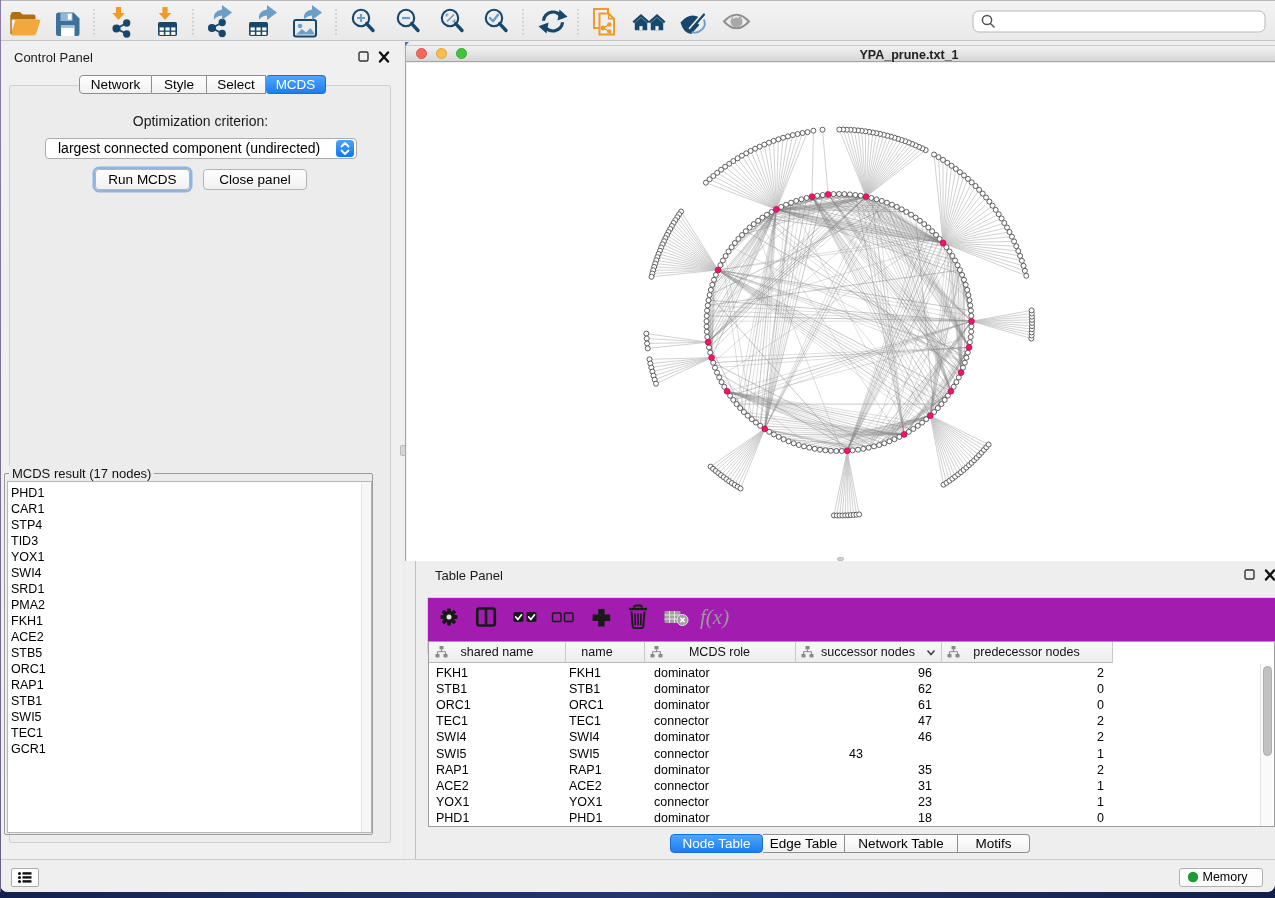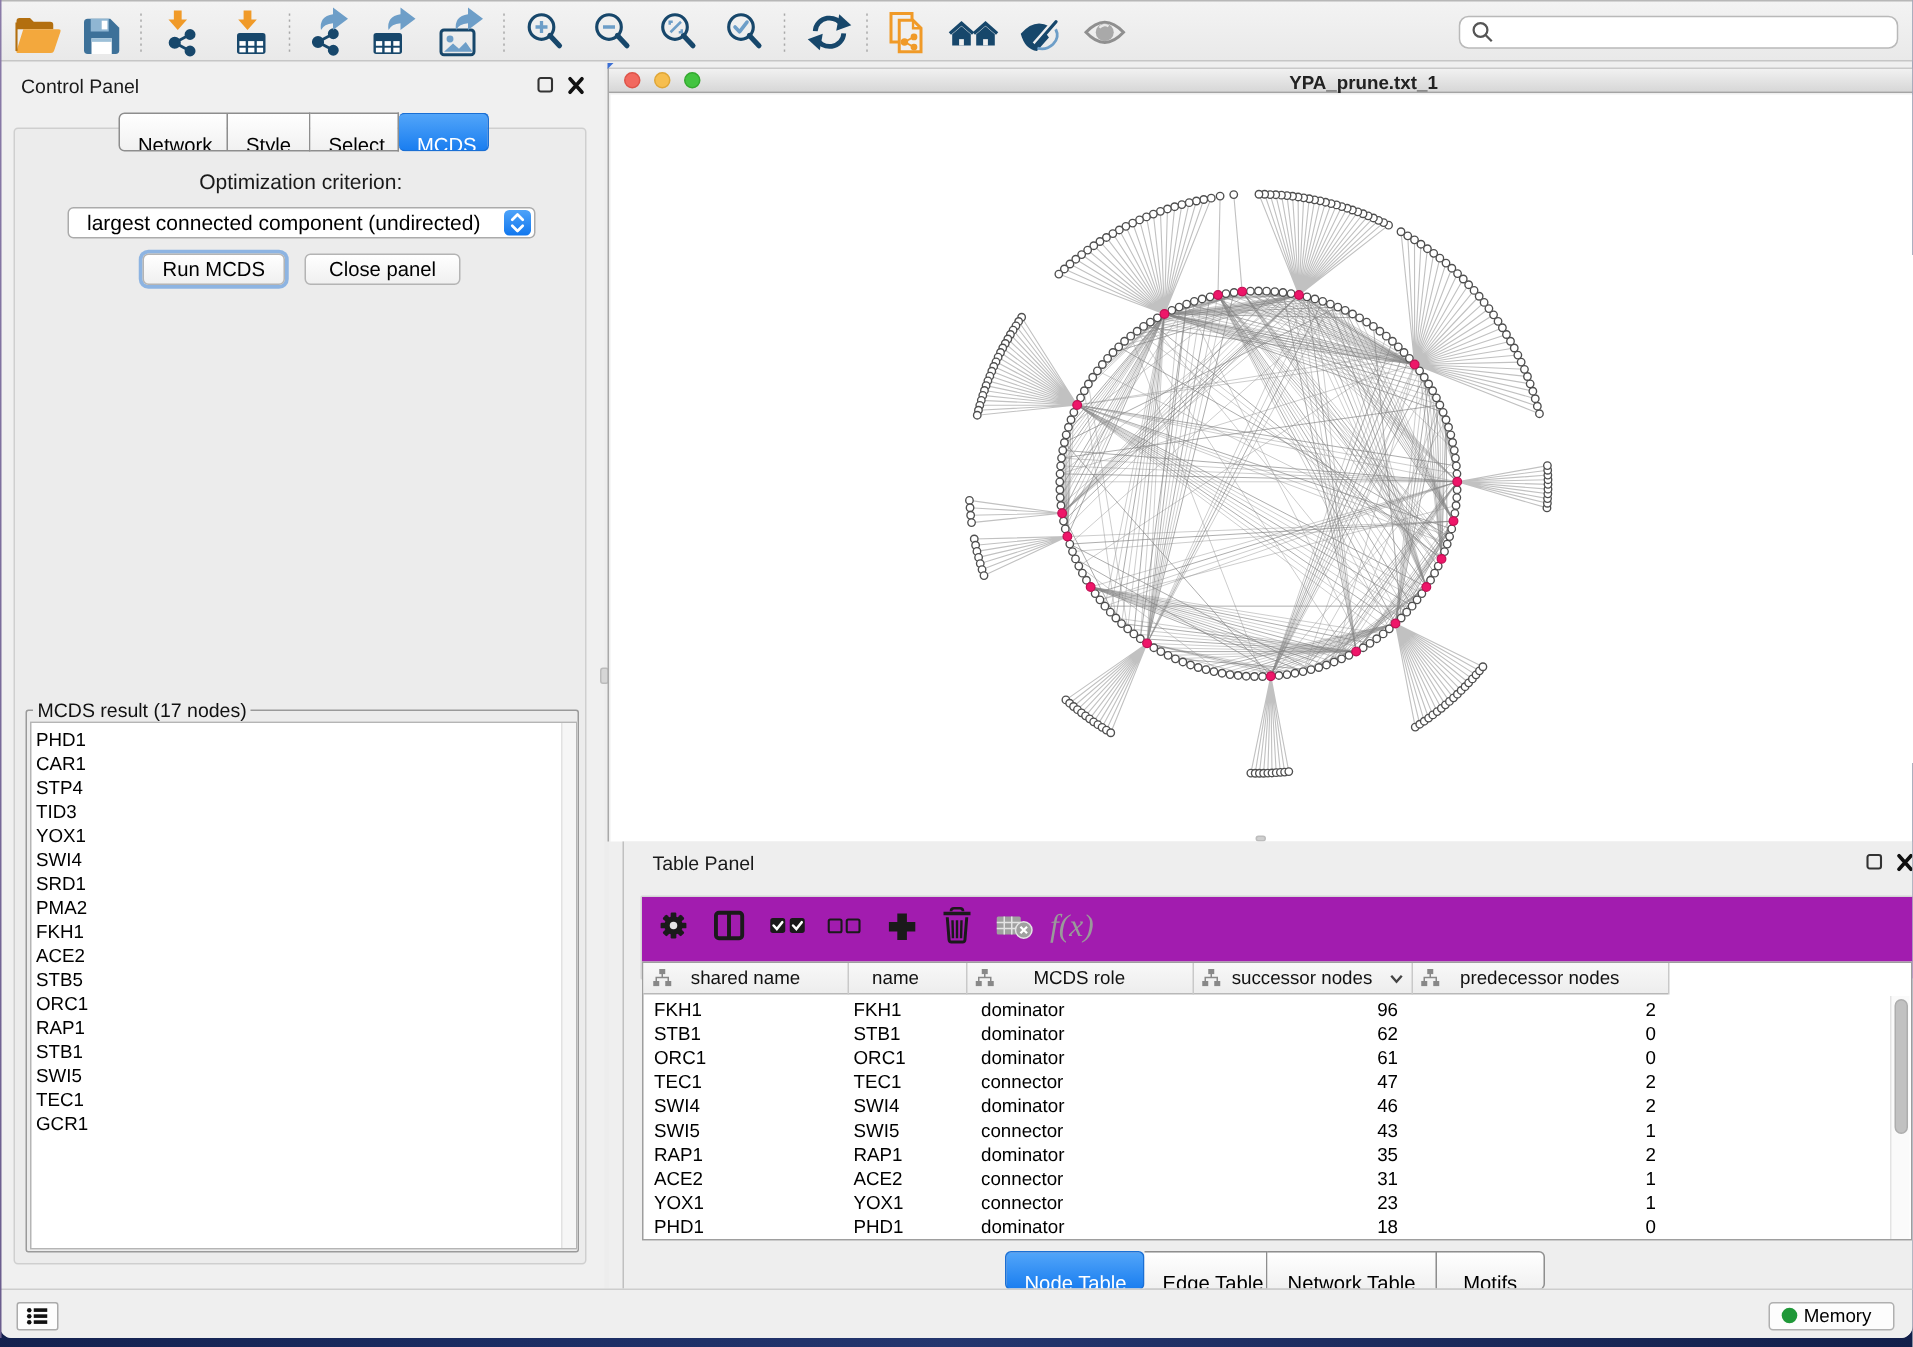--- a/index.html
+++ b/index.html
@@ -8,33 +8,33 @@
 #strip { position:absolute; left:0; top:0; width:1px; height:892px; z-index:9; background:linear-gradient(#8a7ba8,#6a5c8d); }
 #win { position:absolute; left:0; top:0; right:0; height:892px; background:#efefef; border-radius:0 0 8px 8px; overflow:hidden; }
 .abs { position:absolute; }
 
 #toolbar { position:absolute; left:0; top:0; width:1275px; height:41px; background:linear-gradient(#f3f3f3,#e9e9e9); border-top:1px solid #b7b7b7; border-bottom:1px solid #c6c6c6; }
 
 #cpanel { position:absolute; left:0; top:42px; width:403px; height:818px; background:#f0f0f0; }
 #cpanel .title { position:absolute; left:14px; top:8px; font-size:13px; color:#1a1a1a; }
 #tabpanel { position:absolute; left:9px; top:43px; width:382px; height:758px; background:#ececec; border:1px solid #cfcfcf; border-radius:3px; }
 .tabrow { position:absolute; top:33px; height:19px; display:flex; }
-.tab { white-space:nowrap; overflow:hidden; height:19px; border:1px solid #8e8e8e; border-left:none; background:linear-gradient(#ffffff,#f1f1f1); font-size:13.5px; color:#000; text-align:center; line-height:18px; padding:12px; }
+.tab { white-space:nowrap; overflow:hidden; height:19px; border:1px solid #8e8e8e; border-left:none; background:linear-gradient(#ffffff,#f1f1f1); font-size:13.5px; color:#000; text-align:center; line-height:18px; padding:0; }
 .tab.first { border-left:1px solid #8e8e8e; border-radius:4px 0 0 4px; }
 .tab.last { border-radius:0 4px 4px 0; }
 .tab.sel { background:linear-gradient(#52a5f9,#1a7ef0); color:#fff; border-color:#1a6fd4; border-radius:4px; }
 
 #optlabel { position:absolute; left:0; top:71px; width:401px; text-align:center; font-size:14px; color:#1a1a1a; }
 #combo { position:absolute; left:45px; top:96px; width:312px; height:21px; background:#fff; border:1px solid #ababab; border-radius:4px; font-size:14px; color:#000; line-height:19px; padding-left:12px; }
 #combo .step { position:absolute; right:2px; top:1px; width:18px; height:17px; border-radius:3.5px; background:linear-gradient(#4ea3f9,#1177ee); }
 .btn { position:absolute; top:127px; height:21px; background:linear-gradient(#ffffff,#f0f0f0); border:1px solid #b4b4b4; border-radius:4px; font-size:13.5px; color:#000; text-align:center; line-height:19px; }
 #runbtn { left:95px; width:95px; box-shadow:0 0 0 2.5px rgba(125,170,225,.85); }
 #closebtn { left:203px; width:104px; }
 
-#grp { position:absolute; left:17px; top:431px; width:369px; height:362px; border:1px solid #9a9a9a; border-radius:2px; }
+#grp { position:absolute; left:4px; top:431px; width:369px; height:362px; border:1px solid #9a9a9a; border-radius:2px; }
 #grplabel { position:absolute; left:4px; top:-8px; background:#ececec; padding:0 3px; font-size:13px; color:#111; }
 #listbox { position:absolute; left:2px; top:7px; width:365px; height:352px; background:#fff; border:1px solid #b5b5b5; }
 #listbox .items { position:absolute; left:3px; top:3px; font-size:12.5px; color:#000; line-height:16px; white-space:pre; }
 #listbox .sbar { position:absolute; right:0px; top:0px; width:10px; height:350px; background:#f6f6f6; border-left:1px solid #e2e2e2; }
 
 #vdiv { position:absolute; left:403px; top:42px; width:3px; height:818px; background:#ededed; }
 #knob { position:absolute; left:400px; top:445px; width:6px; height:11px; background:#d6d6d6; border:1px solid #bbb; border-radius:2px; }
 
 #netframe { position:absolute; left:405px; top:45px; width:869px; height:516px; border-left:1px solid #a9a9a9;font-weight:bold; }
 #nettitle { position:absolute; left:0; top:0; width:869px; height:17px; background:linear-gradient(#f1f1f1,#d7d7d7); border-bottom:1px solid #a4a4a4; border-top:1px solid #c9c9c9; }
@@ -673,21 +673,21 @@
           <span style="left:7px">SWI4</span>
           <span style="left:140px">SWI4</span>
           <span style="left:225px">dominator</span>
           <span style="left:420px;width:83px;text-align:right">46</span>
           <span style="left:590px;width:85px;text-align:right">2</span>
         </div>
         <div class="trow" style="top:103.5px">
           <span style="left:7px">SWI5</span>
           <span style="left:140px">SWI5</span>
           <span style="left:225px">connector</span>
-          <span style="left:420px;width:83px;text-align:right">43</span>
+          <span style="left:420px;width:83px;text-align:left">43</span>
           <span style="left:590px;width:85px;text-align:right">1</span>
         </div>
         <div class="trow" style="top:119.69999999999999px">
           <span style="left:7px">RAP1</span>
           <span style="left:140px">RAP1</span>
           <span style="left:225px">dominator</span>
           <span style="left:420px;width:83px;text-align:right">35</span>
           <span style="left:590px;width:85px;text-align:right">2</span>
         </div>
         <div class="trow" style="top:135.89999999999998px">

